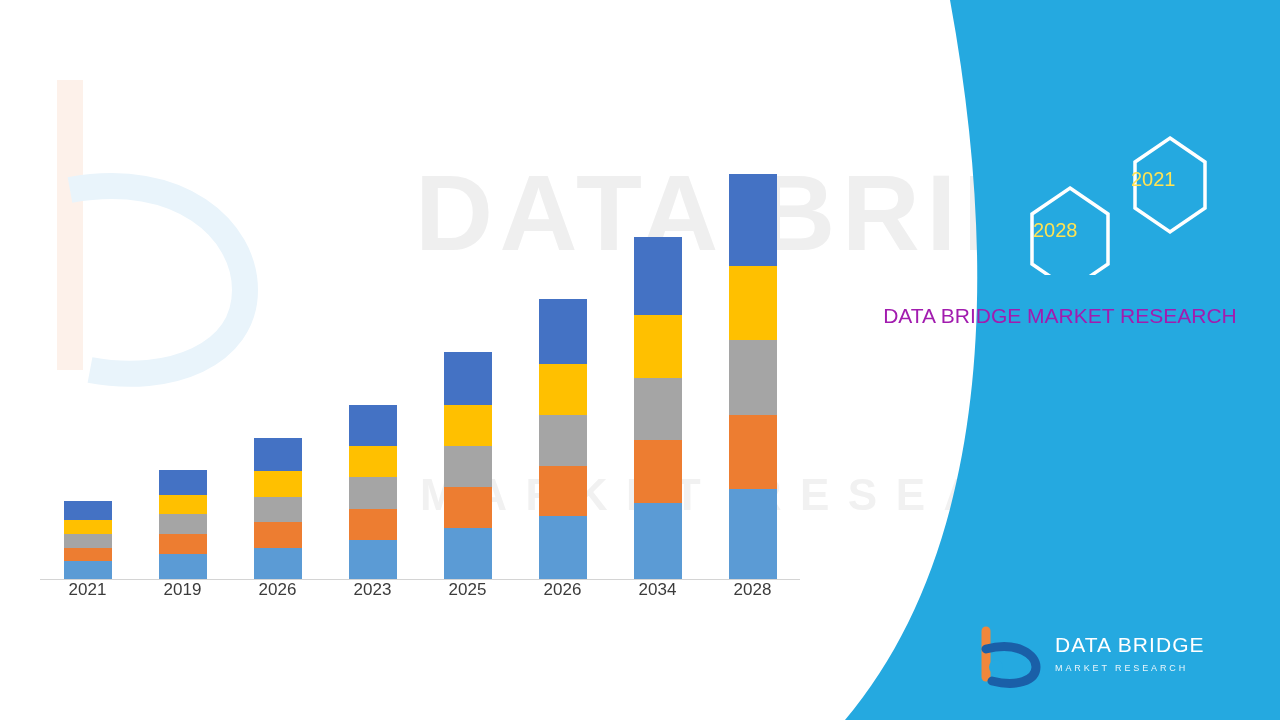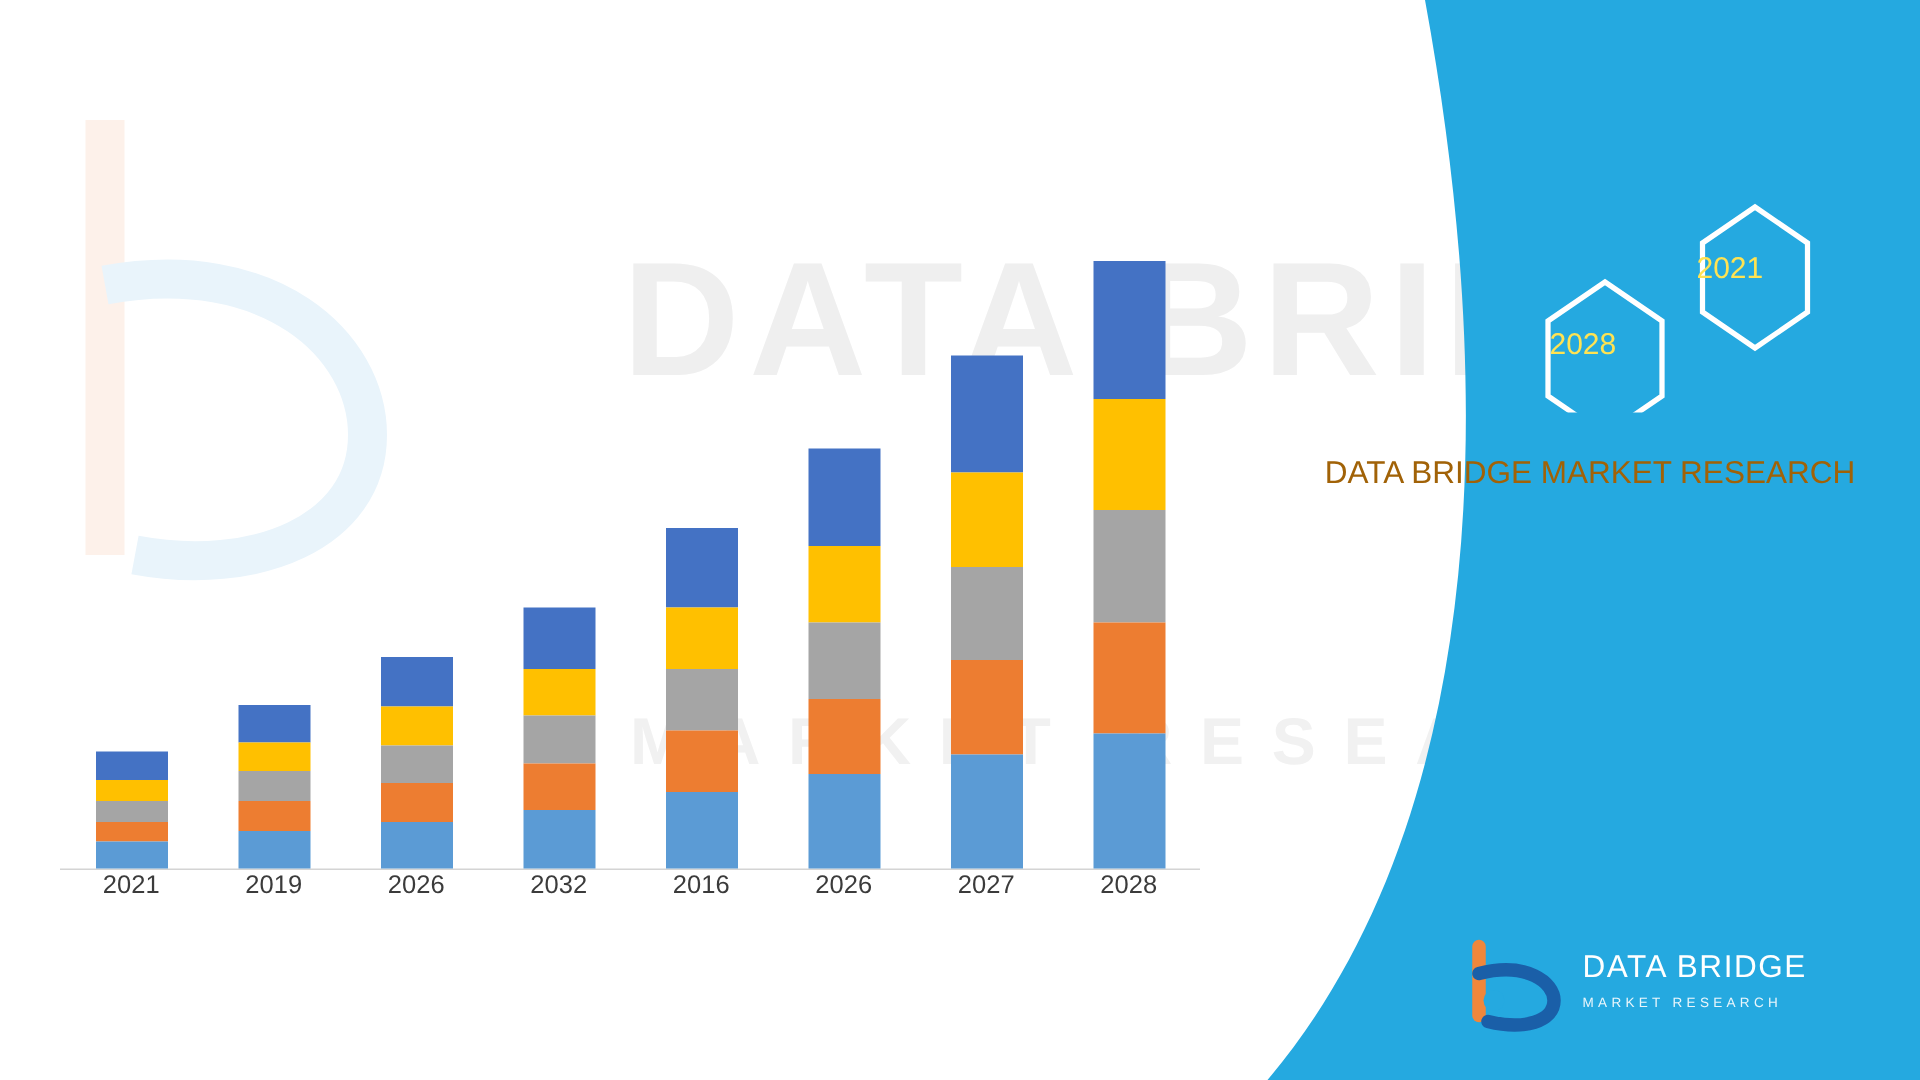--- a/index.html
+++ b/index.html
@@ -96,21 +96,21 @@
   }
   .hex-2021 { left: 166px; top: 38px; }
   .hex-2028 { left: 68px; top: 89px; }
 
   .rp-brand {
     position: absolute;
     left: 40px;
     top: 300px;
     width: 400px;
     text-align: center;
-    color: #a16207;
+    color: #a21caf;
     font-size: 21px;
     line-height: 31px;
     font-weight: 400;
   }
 
   .dbmr-logo {
     position: absolute;
     left: 150px;
     top: 625px;
     width: 270px;
@@ -291,24 +291,24 @@
             <div class="seg" style="height: 74.3111px; background: rgb(165, 165, 165);"></div>
             <div class="seg" style="height: 74.3111px; background: rgb(237, 125, 49);"></div>
             <div class="seg" style="height: 89.9556px; background: rgb(91, 155, 213);"></div>
           </div>
         </div>
       </div>
     <div class="x-labels">
         <div class="x-label">2021</div>
         <div class="x-label">2019</div>
         <div class="x-label">2026</div>
-        <div class="x-label">2032</div>
-        <div class="x-label">2016</div>
+        <div class="x-label">2023</div>
+        <div class="x-label">2025</div>
         <div class="x-label">2026</div>
-        <div class="x-label">2027</div>
+        <div class="x-label">2034</div>
         <div class="x-label">2028</div>
       </div>
 
   </div>
 
   <div class="right-panel">
     <svg width="460" height="720" viewBox="0 0 460 720" xmlns="http://www.w3.org/2000/svg">
       <path d="M130 0 L460 0 L460 720 L25 720 C 160 560, 185 300, 130 0 Z" fill="#25a9e0"></path>
     </svg>
   </div>

